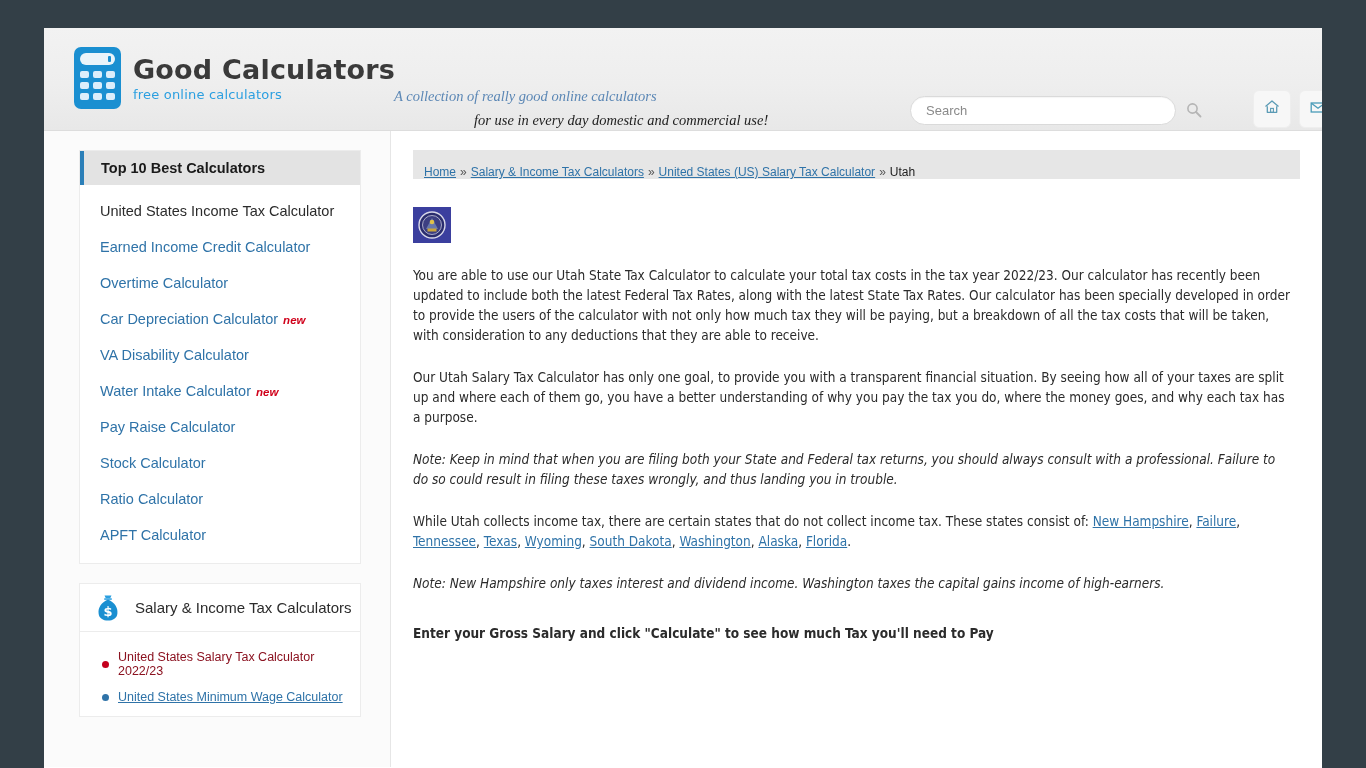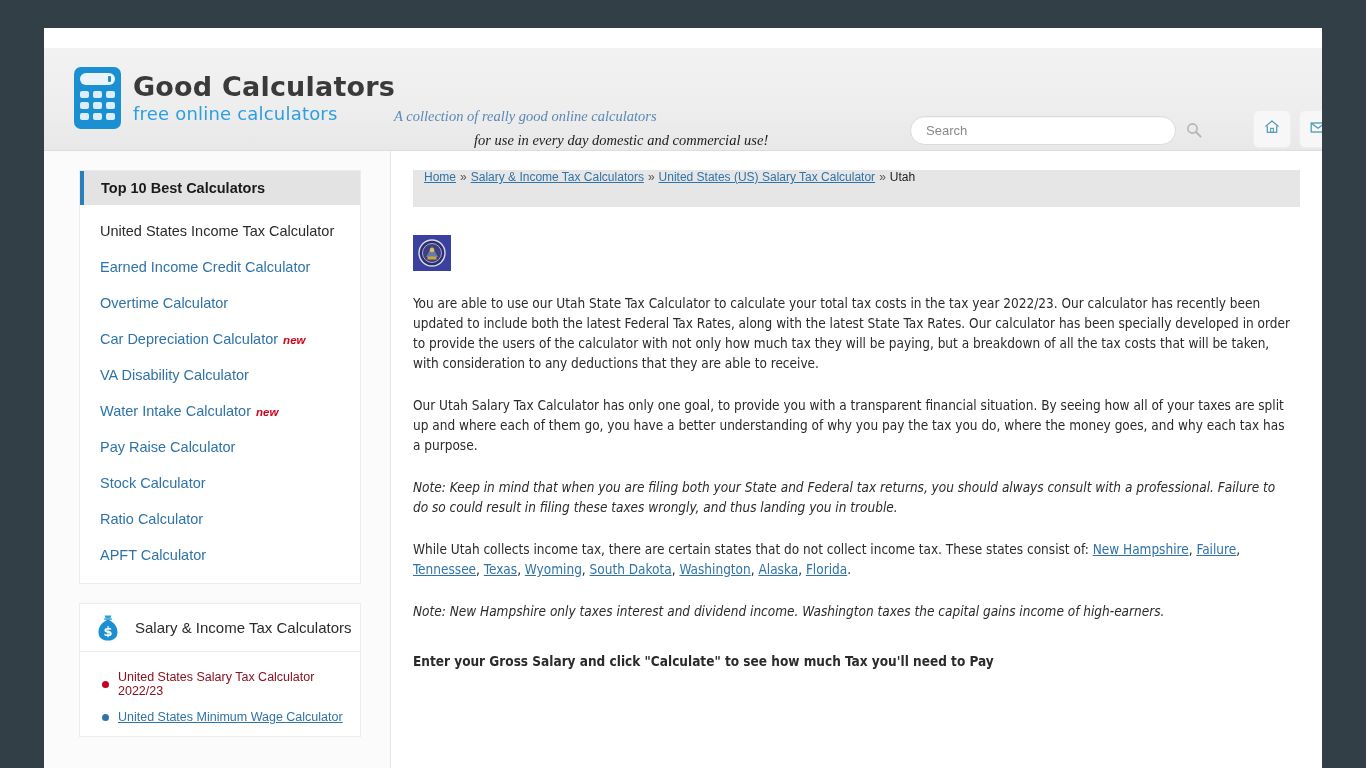--- a/index.html
+++ b/index.html
@@ -18,21 +18,20 @@
     background: #ffffff;
     overflow: hidden;
   }
 
   
   .header {
     position: relative;
     height: 103px;
     background: linear-gradient(to bottom, #f2f2f2 0%, #eeeeee 55%, #e8e8e8 100%);
     border-bottom: 1px solid #dddddd;
-    margin-top: 20px;
   }
   .logo-wrap {
     position: absolute; left: 30px; top: 19px;
     display: flex; align-items: center;
   }
   .calc-icon {
     width: 47px; height: 62px;
     background: #1a8fd1;
     border-radius: 7px;
     position: relative;
@@ -57,21 +56,21 @@
     display: block; width: 100%; height: 7px;
     background: #dceefb; border-radius: 2px;
   }
   .logo-text { margin-left: 12px; line-height: 1; }
   .logo-main {
     font-size: 27px; font-weight: bold; color: #3a3a3a;
     letter-spacing: 0.2px; display: block;
     font-family: "DejaVu Sans", sans-serif;
   }
   .logo-sub {
-    font-size: 18px; color: #2b9fe0; display: block;
+    font-size: 13px; color: #2b9fe0; display: block;
     margin-top: 5px; letter-spacing: 0.2px;
     font-family: "DejaVu Sans", sans-serif;
   }
   .tagline {
     position: absolute; left: 350px; top: 60px;
     font-family: "Liberation Serif", serif;
     font-style: italic; font-size: 14.5px;
   }
   .tagline .l1 { color: #5b87b5; display: block; }
   .tagline .l2 { color: #222; display: block; margin-top: 7px; margin-left: 80px; }
@@ -144,22 +143,22 @@
   .dot { width: 7px; height: 7px; border-radius: 50%; flex: none; margin-right: 9px; }
   .dot.red { background: #c4001d; }
   .dot.blue { background: #2f73a8; }
   .sb-row a { text-decoration: none; }
   .sb-row .red-txt { color: #8b1220; }
   .sb-row .blue-txt { color: #2f73a8; text-decoration: underline; }
 
   
   .main { flex: 1; background: #ffffff; padding: 19px 22px 0 22px; }
   .crumb-bar {
-    background: #e6e6e6; height: 37px;
-    display: flex; align-items: flex-start;
+    background: #e6e6e6; height: 29px;
+    display: flex; align-items: flex-end;
     padding-left: 11px; font-size: 12px; color: #333;
   }
   .crumb-bar a { color: #2f73a8; text-decoration: underline; }
   .crumb-sep { margin: 0 4px; color: #555; }
   .crumb-cur { color: #222; }
 
   .title-row { display: flex; align-items: center; margin-top: 28px; }
   .seal {
     width: 38px; height: 36px; flex: none;
     background: #3b3f9e; position: relative; overflow: hidden;

